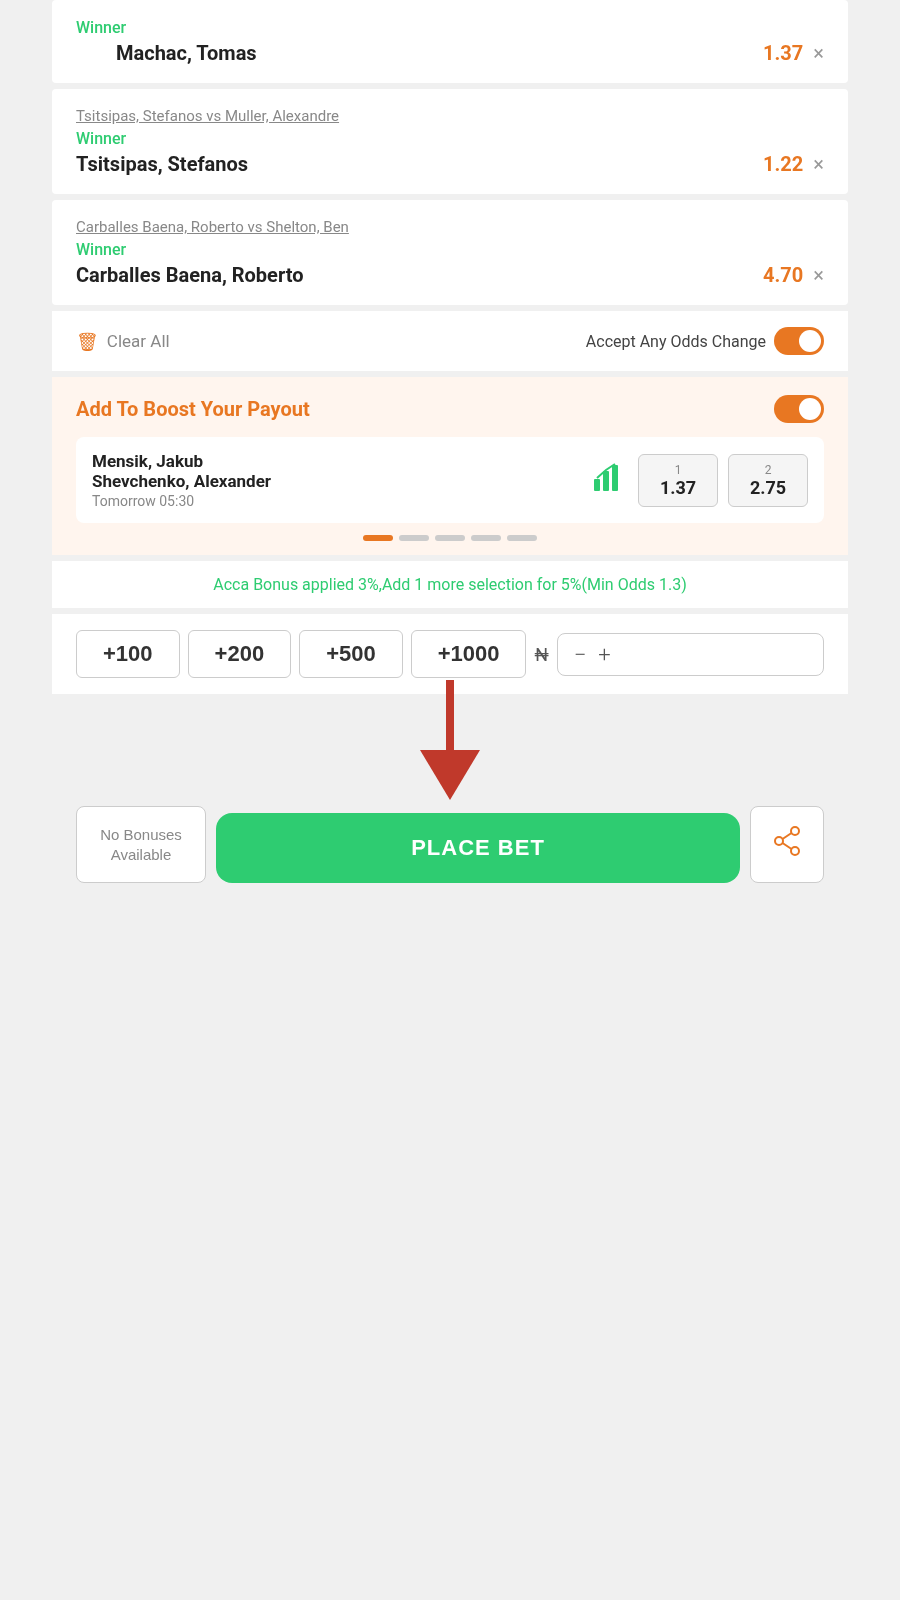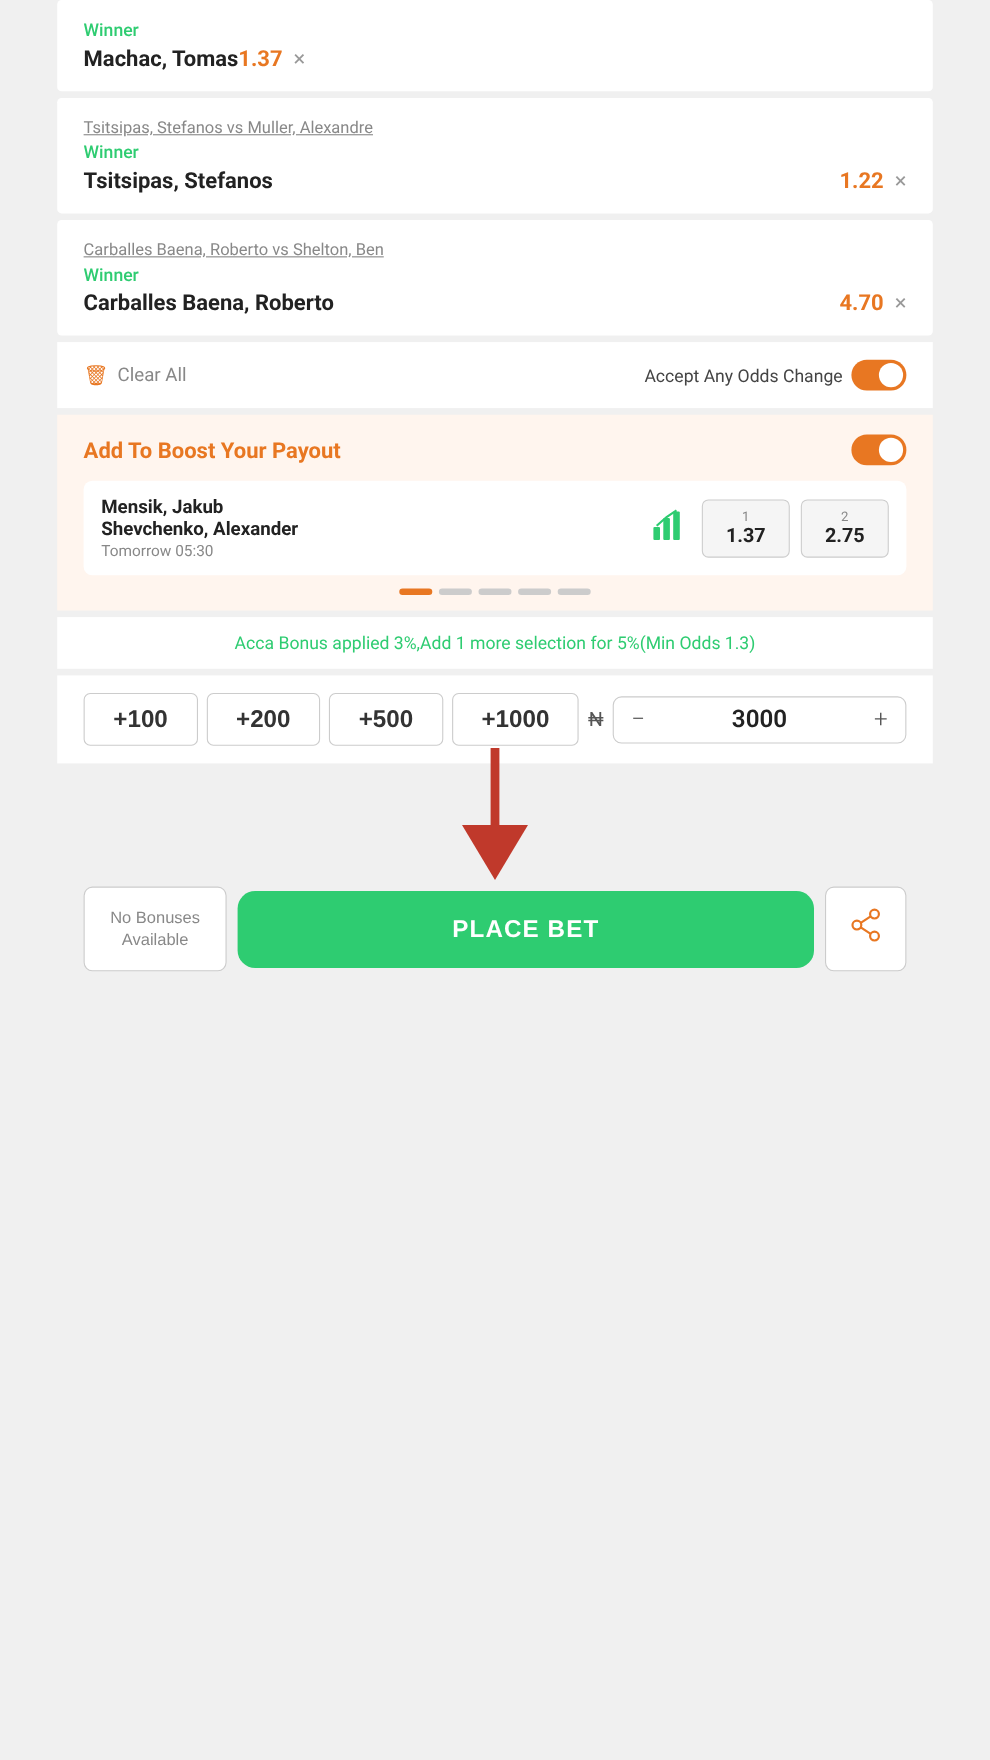--- a/index.html
+++ b/index.html
@@ -69,22 +69,23 @@
       border-radius: 4px;
     }
     .bet-card-simple .market-label {
       color: #2ecc71;
       font-size: 16px;
       font-weight: 500;
       margin-bottom: 4px;
     }
     .bet-card-simple .bet-row {
       display: flex;
-      justify-content: flex-start;
-      align-items: center;
+      justify-content: space-between;
+      align-items: center;
+      margin-left: 40px;
     }
     .bet-card-simple .selection-name {
       font-size: 20px;
       font-weight: 700;
       color: #222;
     }
     .bet-card-simple .odds-remove {
       display: flex;
       align-items: center;
       gap: 10px;
@@ -347,21 +348,21 @@
     }
     .arrow-svg {
       width: 80px;
       height: 120px;
     }
 
     
     .bottom-actions {
       background: #f0f0f0;
       display: flex;
-      align-items: center;
+      align-items: flex-end;
       gap: 10px;
       padding: 16px 24px 24px;
     }
     .no-bonus-btn {
       border: 1px solid #ccc;
       border-radius: 8px;
       padding: 18px 20px;
       font-size: 15px;
       color: #888;
       background: #fff;
@@ -496,21 +497,20 @@
 
   <div class="stake-section">
     <div class="stake-quick-row">
       <button class="quick-btn">+100</button>
       <button class="quick-btn">+200</button>
       <button class="quick-btn">+500</button>
       <button class="quick-btn">+1000</button>
       <span class="naira-symbol">₦</span>
       <div class="stake-input-wrap">
         <span class="stake-minus">−</span>
-        <span class="stake-value">3000</span>
         <span class="stake-plus">+</span>
       </div>
     </div>
   </div>
 
 
   <div class="arrow-annotation">
     <svg class="arrow-svg" viewBox="0 0 80 120" xmlns="http://www.w3.org/2000/svg">
       <line x1="40" y1="0" x2="40" y2="80" stroke="#c0392b" stroke-width="8"></line>
       <polygon points="40,120 10,70 70,70" fill="#c0392b"></polygon>

